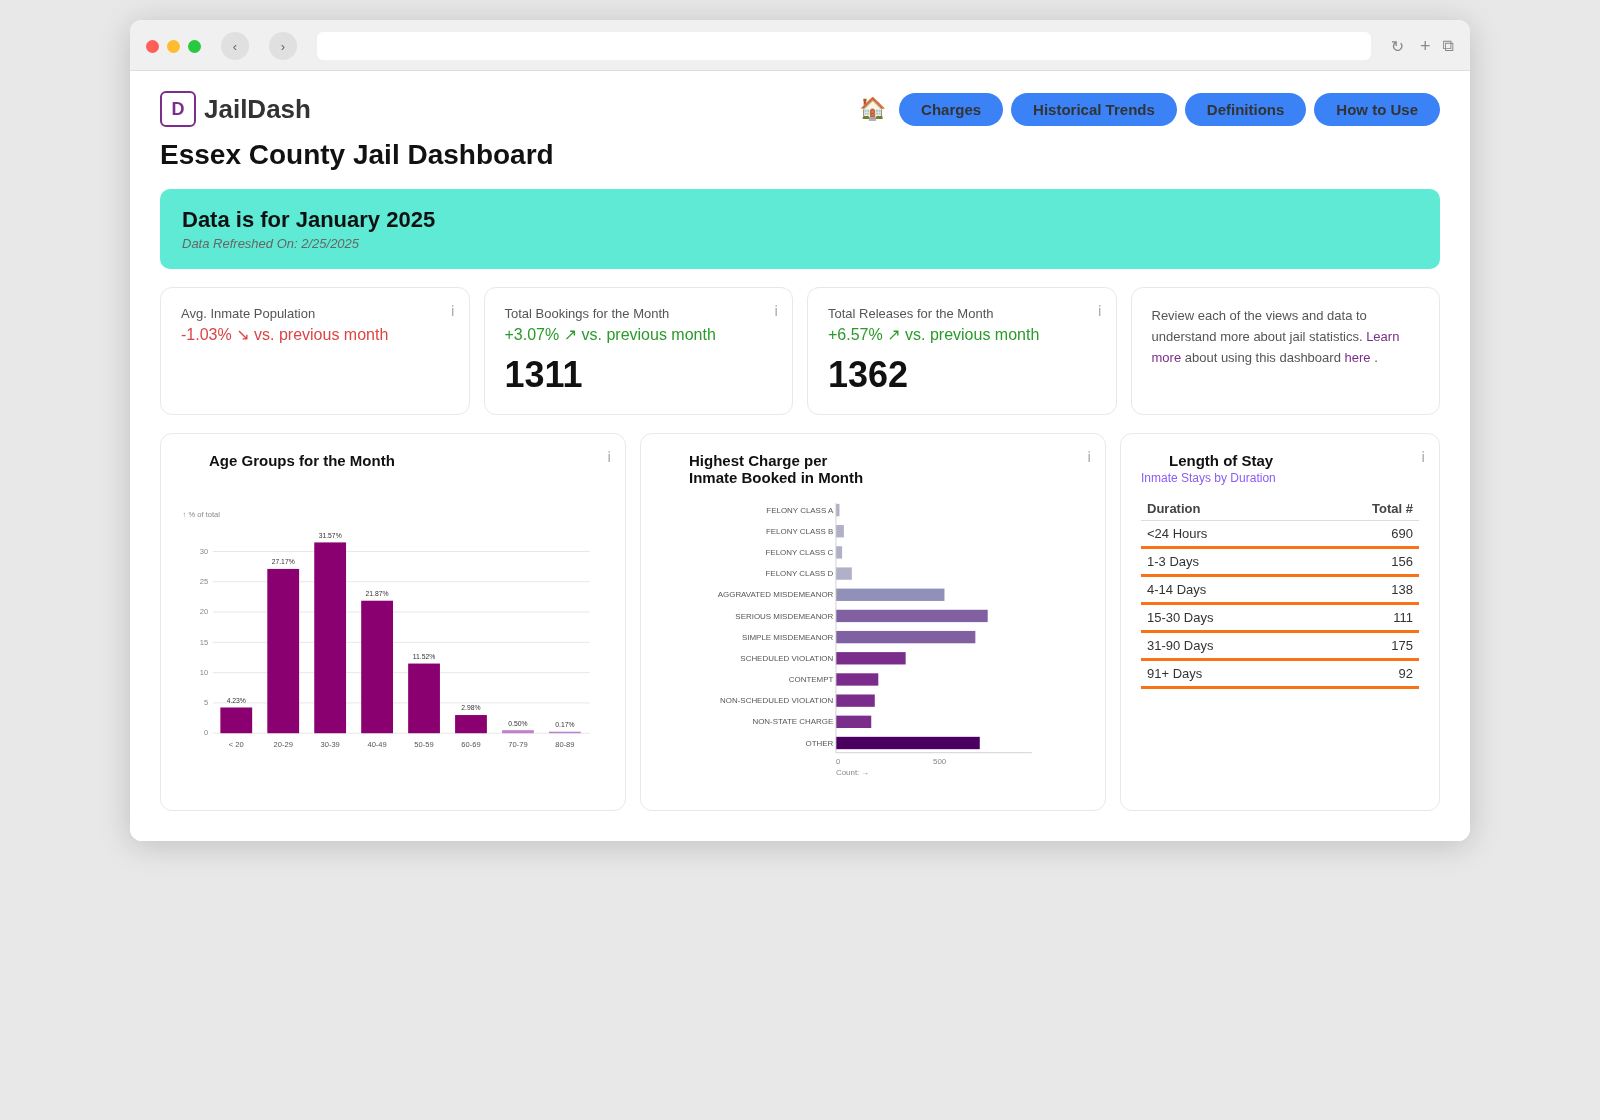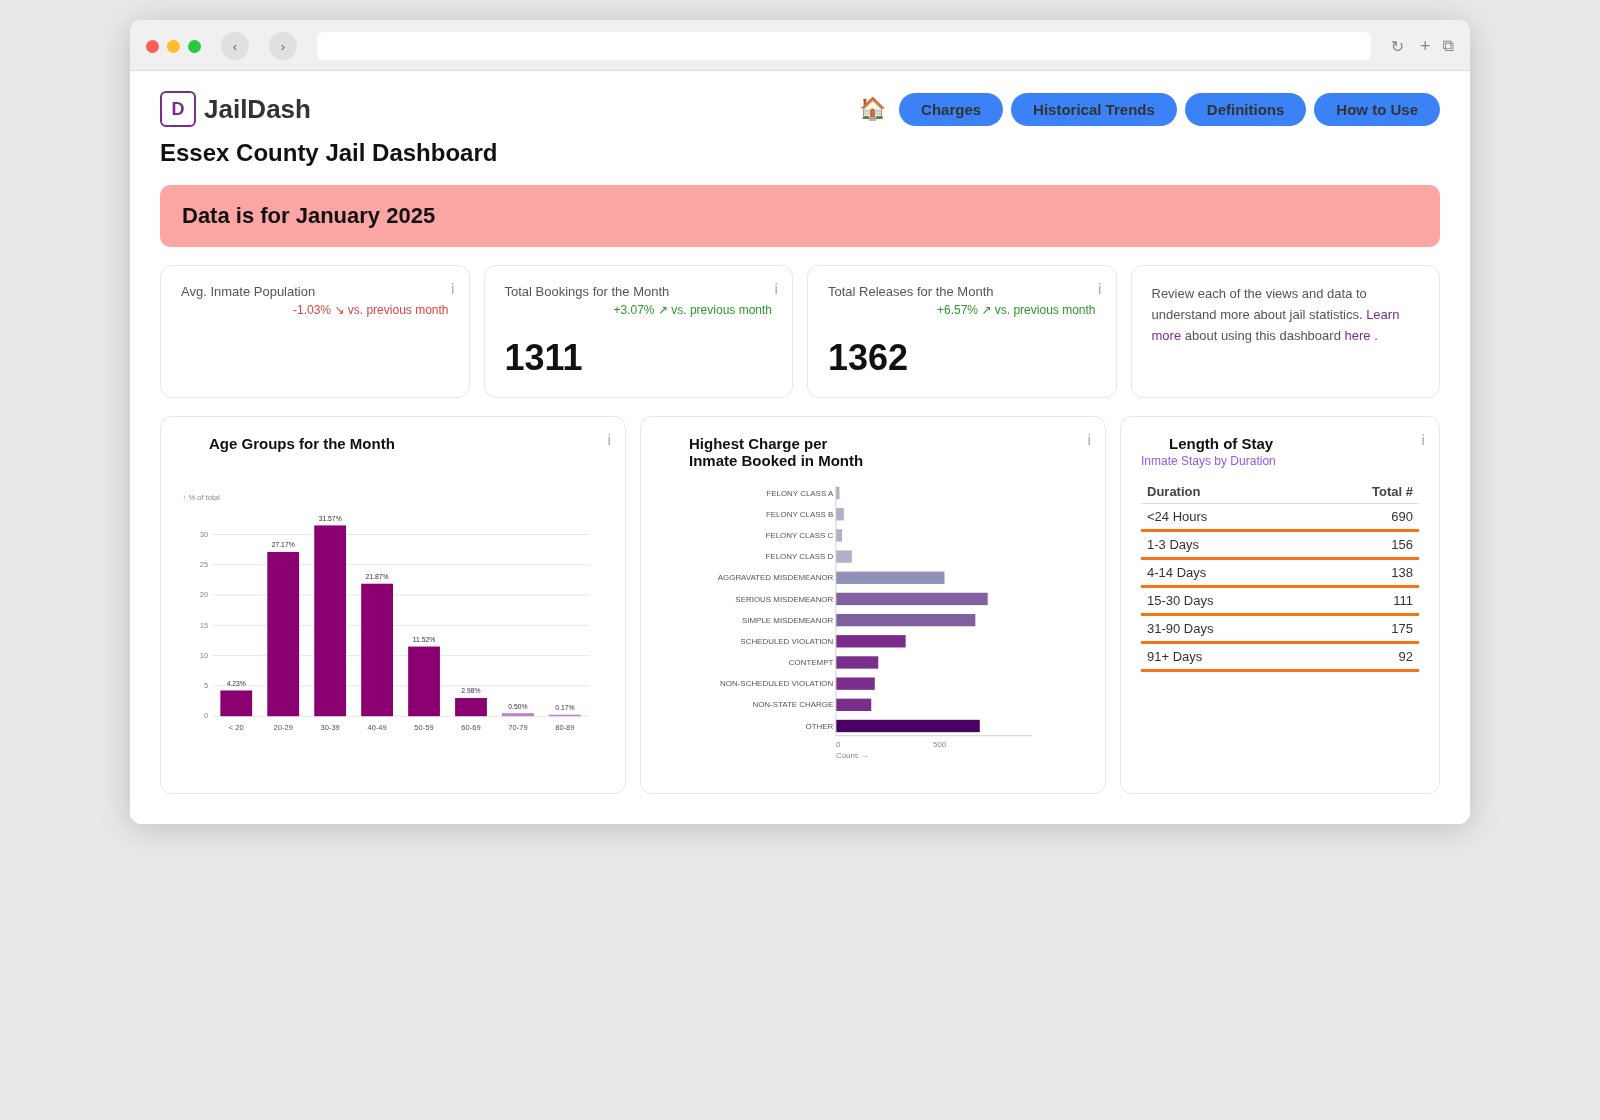--- a/index.html
+++ b/index.html
@@ -88,28 +88,28 @@
       background: #3b82f6;
       border: none;
       border-radius: 20px;
       padding: 8px 22px;
       font-size: 15px;
       font-weight: 600;
       color: #333;
       cursor: pointer;
     }
     .page-title {
-      font-size: 24px;
+      font-size: 28px;
       font-weight: 700;
       color: #111;
       margin-bottom: 18px;
     }
     
     .period-card {
-      background: #fca5a5;
+      background: #5eead4;
       border-radius: 10px;
       padding: 18px 22px;
       margin-bottom: 18px;
     }
     .period-title {
       font-size: 22px;
       font-weight: 700;
       color: #111;
     }
     .period-refresh {
@@ -132,23 +132,22 @@
       padding: 18px 20px;
       position: relative;
     }
     .stat-label {
       font-size: 13px;
       color: #555;
       font-weight: 500;
       margin-bottom: 4px;
     }
     .stat-change {
-      font-size: 12px;
-      margin-bottom: 20px;
-      text-align: right;
+      font-size: 16px;
+      margin-bottom: 10px;
     }
     .stat-change.negative { color: #d44; }
     .stat-change.positive { color: #2a9a2a; }
     .stat-value {
       font-size: 36px;
       font-weight: 700;
       color: #111;
     }
     .info-icon {
       position: absolute;
@@ -259,20 +258,21 @@
         <button class="nav-btn-pill">Historical Trends</button>
         <button class="nav-btn-pill">Definitions</button>
         <button class="nav-btn-pill">How to Use</button>
       </div>
     </div>
 
     <h1 class="page-title">Essex County Jail Dashboard</h1>
 
     <div class="period-card">
       <div class="period-title">Data is for January 2025</div>
+      <div class="period-refresh">Data Refreshed On: 2/25/2025</div>
     </div>
 
     <div class="stats-row">
 
       <div class="stat-card">
         <span class="info-icon">ℹ</span>
         <div class="stat-label">Avg. Inmate Population</div>
         <div class="stat-change negative">
           <span>-1.03%</span>
           <span style="color:#d44;">↘</span>

